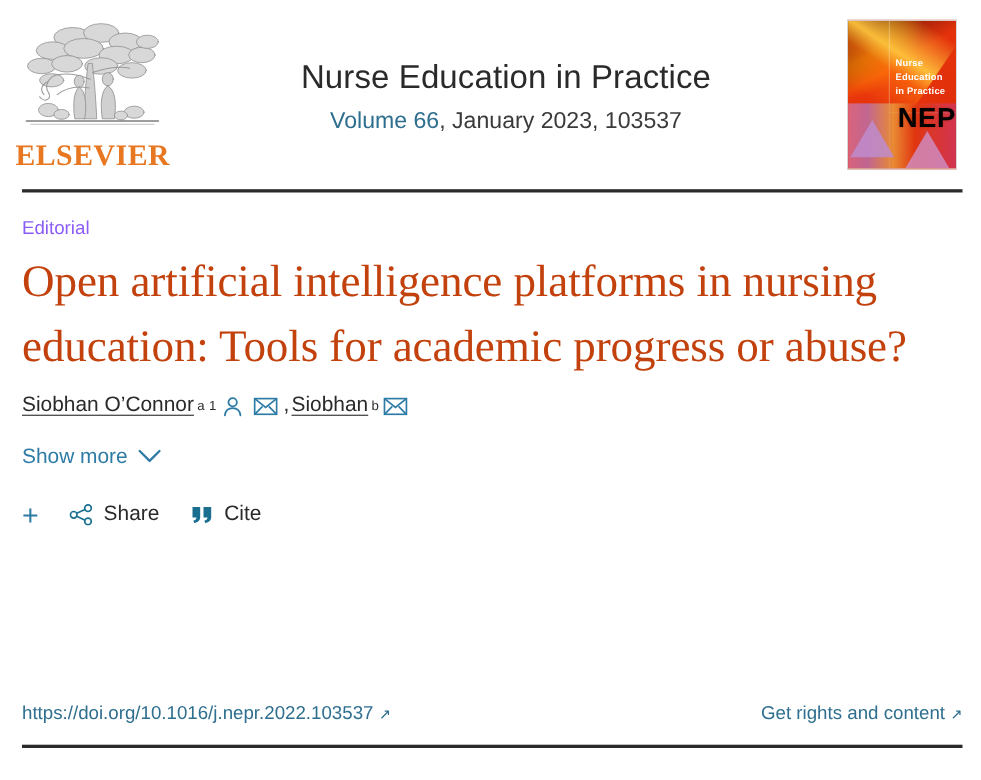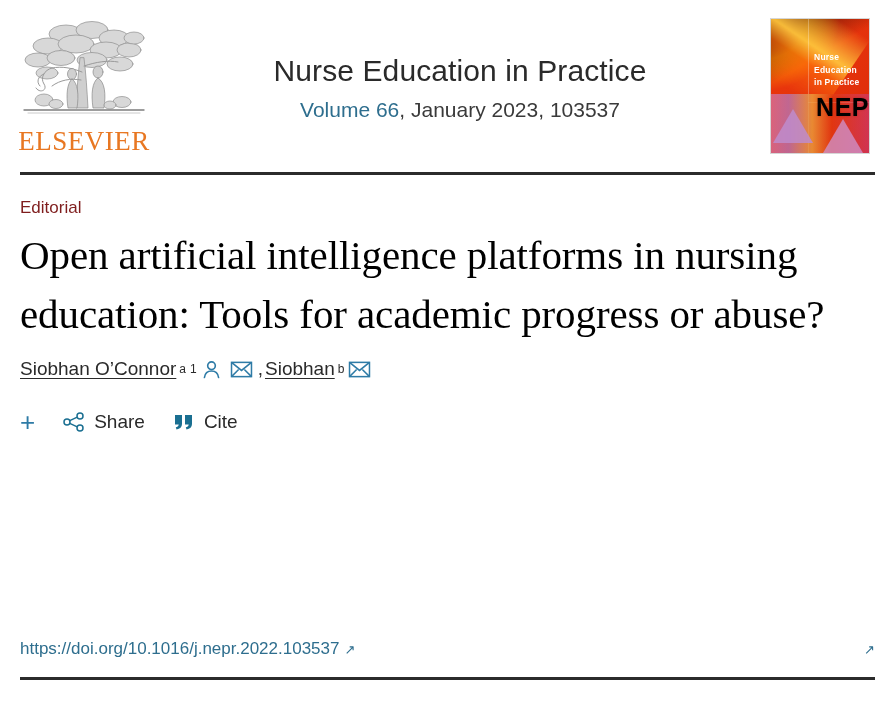--- a/index.html
+++ b/index.html
@@ -43,26 +43,25 @@
     position: absolute;
     left: 0; top: 0;
     width: 140px;
     height: 112px;
   }
   .elsevier-wordmark {
     position: absolute;
     left: 0;
     top: 110px;
     width: 140px;
-    text-align: center;
     font-family: "Liberation Serif", serif;
     font-size: 27px;
     letter-spacing: 0.5px;
     color: #e87722;
-    font-weight: 400;
+    font-weight: 700;
     line-height: 30px;
   }
 
   .journal-block {
     position: absolute;
     left: 170px;
     top: 52px;
     width: 580px;
     text-align: center;
   }
@@ -191,31 +190,31 @@
   
   .article {
     position: absolute;
     left: 20px;
     top: 196px;
     width: 855px;
   }
 
   .article-type {
     font-size: 17px;
-    color: #7f1d1d;
+    color: #8b5cf6;
     line-height: 24px;
     margin: 0 0 6px 0;
   }
 
   .article-title {
     font-family: "Liberation Serif", serif;
     font-size: 41px;
     line-height: 59px;
     font-weight: 400;
-    color: #000000;
+    color: #c2410c;
     margin: 0;
     letter-spacing: -0.1px;
     max-width: 830px;
   }
 
   
   .authors {
     margin-top: 12px;
     font-size: 19px;
     line-height: 26px;
@@ -423,20 +422,28 @@
       <span class="icon-btn">
         <svg width="23" height="19" viewBox="0 0 24 20" fill="none" stroke="#2e7ba6" stroke-width="1.6" aria-hidden="true">
           <rect x="1.5" y="2.5" width="21" height="15"></rect>
           <path d="M1.5 2.5 L12 11 L22.5 2.5"></path>
           <path d="M1.5 17.5 L9 10"></path>
           <path d="M22.5 17.5 L15 10"></path>
         </svg>
       </span>
     </div>
 
+    <div class="show-more">
+      <span>Show more</span>
+      <span>
+        <svg width="22" height="13" viewBox="0 0 22 13" fill="none" stroke="#2e7ba6" stroke-width="2.1" stroke-linecap="round" stroke-linejoin="round" aria-hidden="true">
+          <path d="M2 2 L11 11 L20 2"></path>
+        </svg>
+      </span>
+    </div>
 
     <div class="actions">
 
       <div class="action">
         <span class="plus-glyph">+</span>
       </div>
 
       <div class="action">
         <span class="glyph">
           <svg width="22" height="20" viewBox="0 0 22 20" fill="none" stroke="#1a6f91" stroke-width="1.5" aria-hidden="true">
@@ -461,19 +468,20 @@
       </div>
     </div>
   </div>
 
   <div class="doi-row">
     <span class="doi-link">
       <span>https://doi.org/10.1016/j.nepr.2022.103537</span>
       <span class="ext-arrow">↗</span>
     </span>
     <span class="rights-link">
+      <span>Get rights and content</span>
       <span class="ext-arrow">↗</span>
     </span>
   </div>
 
   <div class="rule rule-bottom"></div>
 
 </div>
 
 </body></html>

